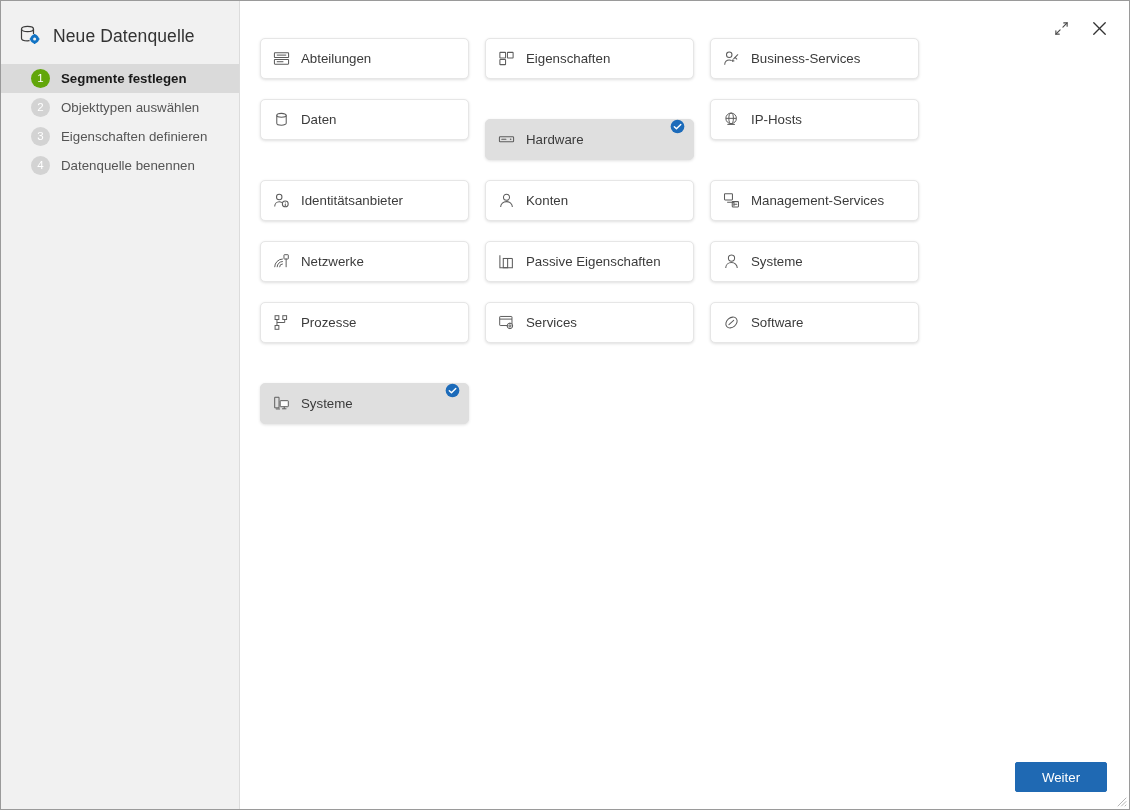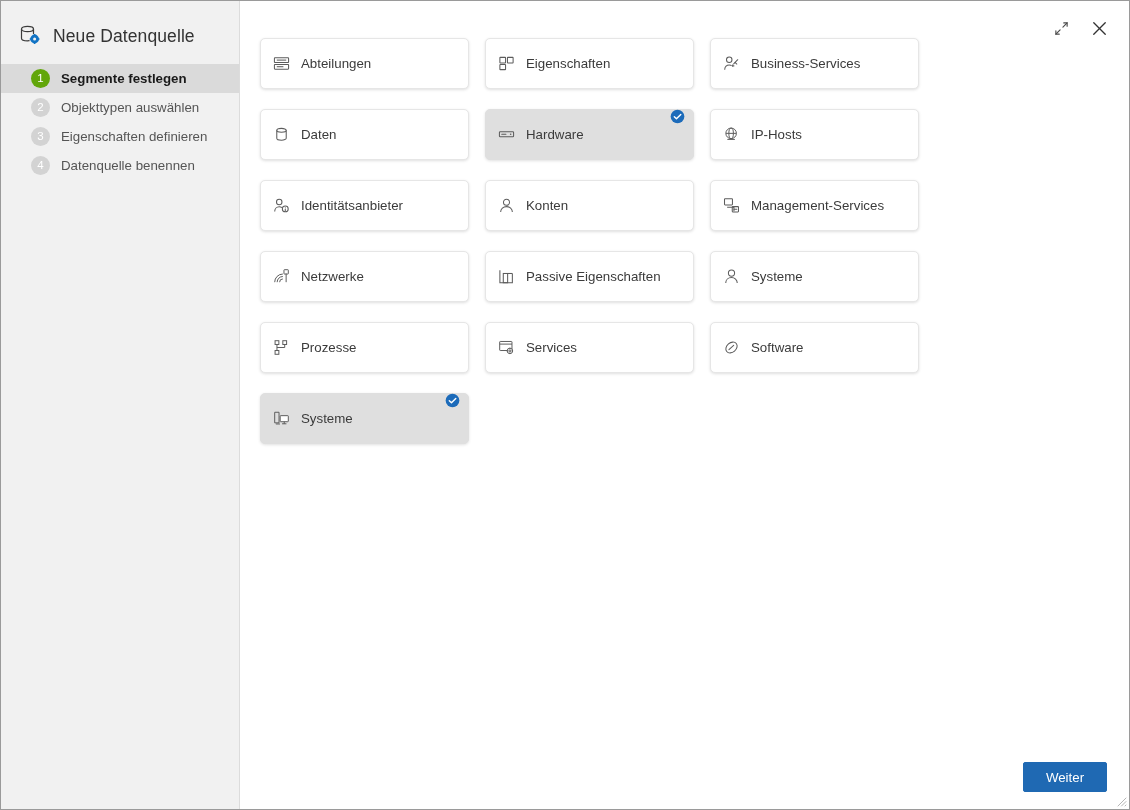--- a/index.html
+++ b/index.html
@@ -103,36 +103,37 @@
     left: 20px;
     top: 37px;
     width: 680px;
     display: grid;
     grid-template-columns: repeat(3, 209px);
     column-gap: 16px;
     row-gap: 20px;
   }
   .card {
     position: relative;
-    height: 51px;
+    height: 41px;
     border-radius: 5px;
     background: #ffffff;
     border: 1px solid #e6e6e6;
     box-shadow: 0 1px 3px rgba(0,0,0,0.13);
     display: flex;
     align-items: center;
     padding: 0 11px;
     gap: 11px;
     cursor: pointer;
     user-select: none;
   }
   .card.selected {
     background: #dfdfdf;
     border-color: #dfdfdf;
     box-shadow: 0 1px 3px rgba(0,0,0,0.12);
+    margin-top: 20px;
   }
   .card-icon {
     width: 18px; height: 18px;
     flex: none;
     display: flex; align-items: center; justify-content: center;
     color: #5c5c5c;
   }
   .card-icon svg { display: block; }
   .card-label {
     font-size: 13.3px;
@@ -145,21 +146,21 @@
     width: 15px; height: 15px;
   }
 
   
   .footer {
     position: absolute;
     right: 22px;
     bottom: 17px;
   }
   .primary-btn {
-    width: 84px;
+    width: 92px;
     height: 30px;
     background: #1f69b3;
     color: #ffffff;
     border: 1px solid #1f69b3;
     border-radius: 2px;
     font-size: 13.3px;
     font-family: "Liberation Sans", sans-serif;
     cursor: pointer;
     padding: 0;
   }

